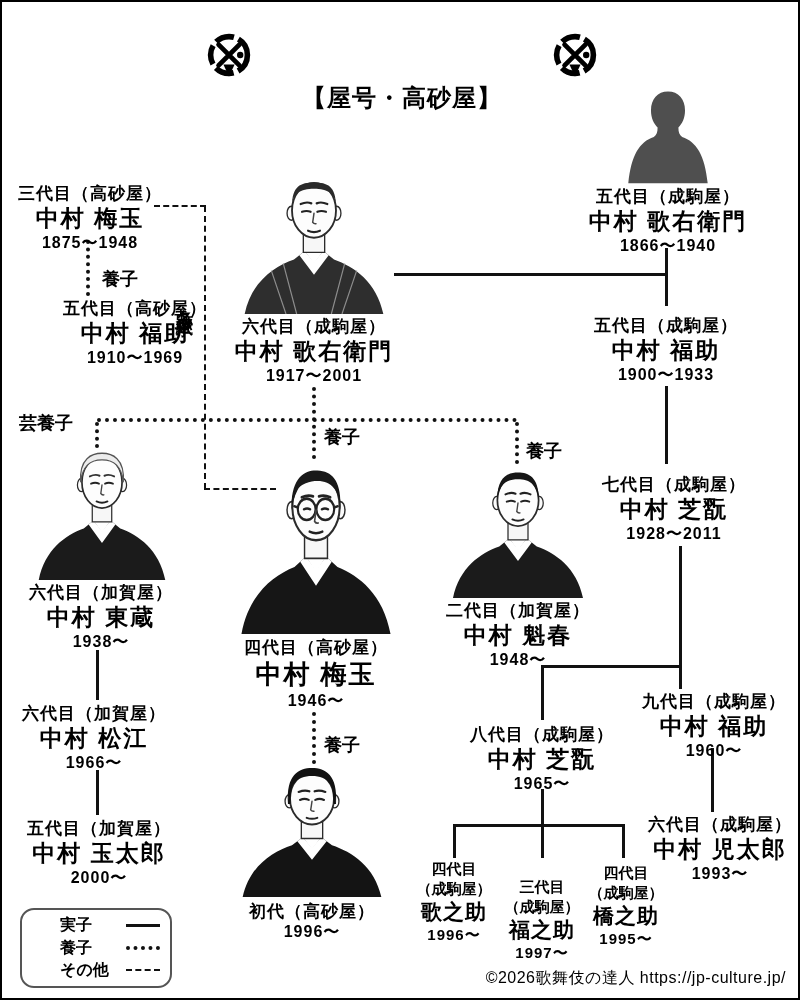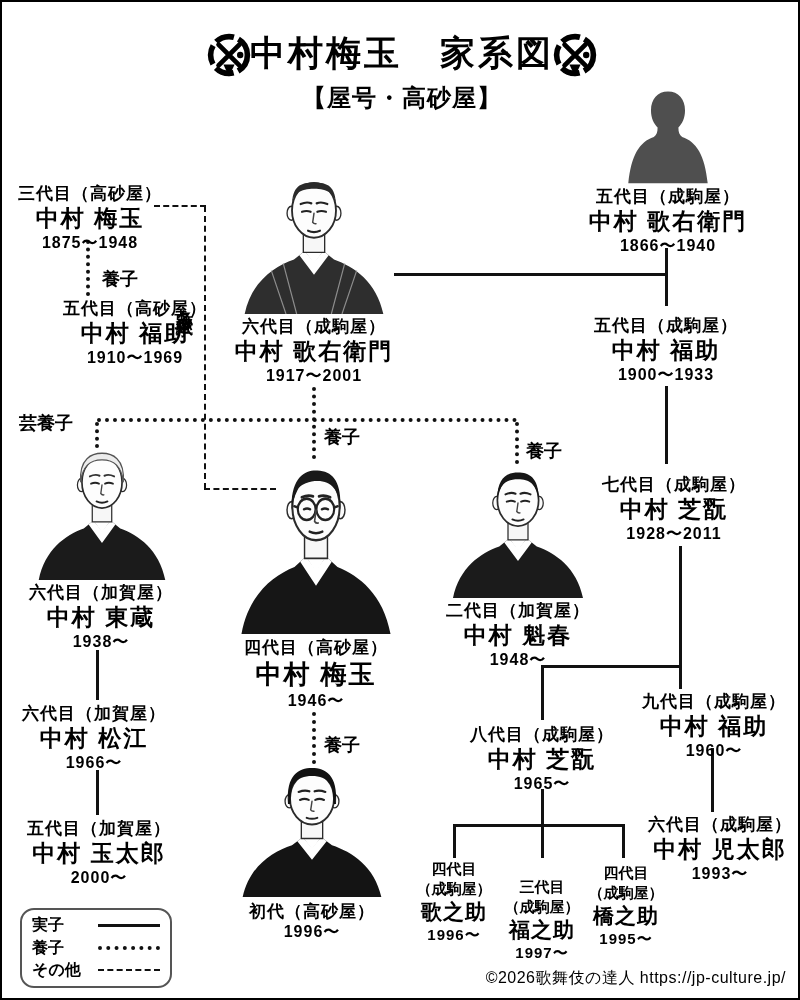--- a/index.html
+++ b/index.html
@@ -31,42 +31,41 @@
   .rel-label{position:absolute;font-family:"Liberation Serif",serif;font-weight:700;
              font-size:18px;white-space:nowrap;}
   .rel-label.vertical{writing-mode:vertical-rl;letter-spacing:4px;font-size:17px;}
   
   .portrait{position:absolute;}
   
   .legend{position:absolute;left:18px;top:906px;width:152px;height:80px;
           border:2px solid #555;border-radius:14px;box-sizing:border-box;
           display:flex;flex-direction:column;justify-content:space-evenly;padding:4px 10px;}
   .legend-row{display:flex;align-items:center;gap:8px;}
-  .legend-label{font-size:16px;font-weight:600;width:58px;}
+  .legend-label{font-size:16px;font-weight:600;width:58px;margin-left:28px;}
   .legend-line{flex:1;height:0;}
   .legend-line.solid{border-top:3px solid #111;}
   .legend-line.dotted{border-top:4px dotted #111;}
   .legend-line.dashed{border-top:2px dashed #111;}
   
   .copyright{position:absolute;right:12px;top:966px;font-size:16px;letter-spacing:0.5px;}
 </style>
 </head>
 <body>
 
 <div class="page">
 
   <svg class="crest" style="left:203px;top:27px;" viewBox="0 0 60 60">
     <circle cx="30" cy="30" r="23" fill="none" stroke="#000" stroke-width="7" stroke-dasharray="24 6"></circle>
     <g stroke="#000" stroke-width="6" stroke-linecap="round" fill="none">
       <path d="M17,17 L43,43 M43,17 L17,43"></path>
     </g>
     <path d="M23,42 L30,57 L37,42 Z" fill="#000"></path>
     <circle cx="44" cy="30" r="4" fill="#000"></circle>
   </svg>
-  <div class="title">中村梅玉　家系図</div>
   <svg class="crest" style="left:549px;top:27px;" viewBox="0 0 60 60">
     <circle cx="30" cy="30" r="23" fill="none" stroke="#000" stroke-width="7" stroke-dasharray="24 6"></circle>
     <g stroke="#000" stroke-width="6" stroke-linecap="round" fill="none">
       <path d="M17,17 L43,43 M43,17 L17,43"></path>
     </g>
     <path d="M23,42 L30,57 L37,42 Z" fill="#000"></path>
     <circle cx="44" cy="30" r="4" fill="#000"></circle>
   </svg>
   <div class="subtitle">【屋号・高砂屋】</div>
 

